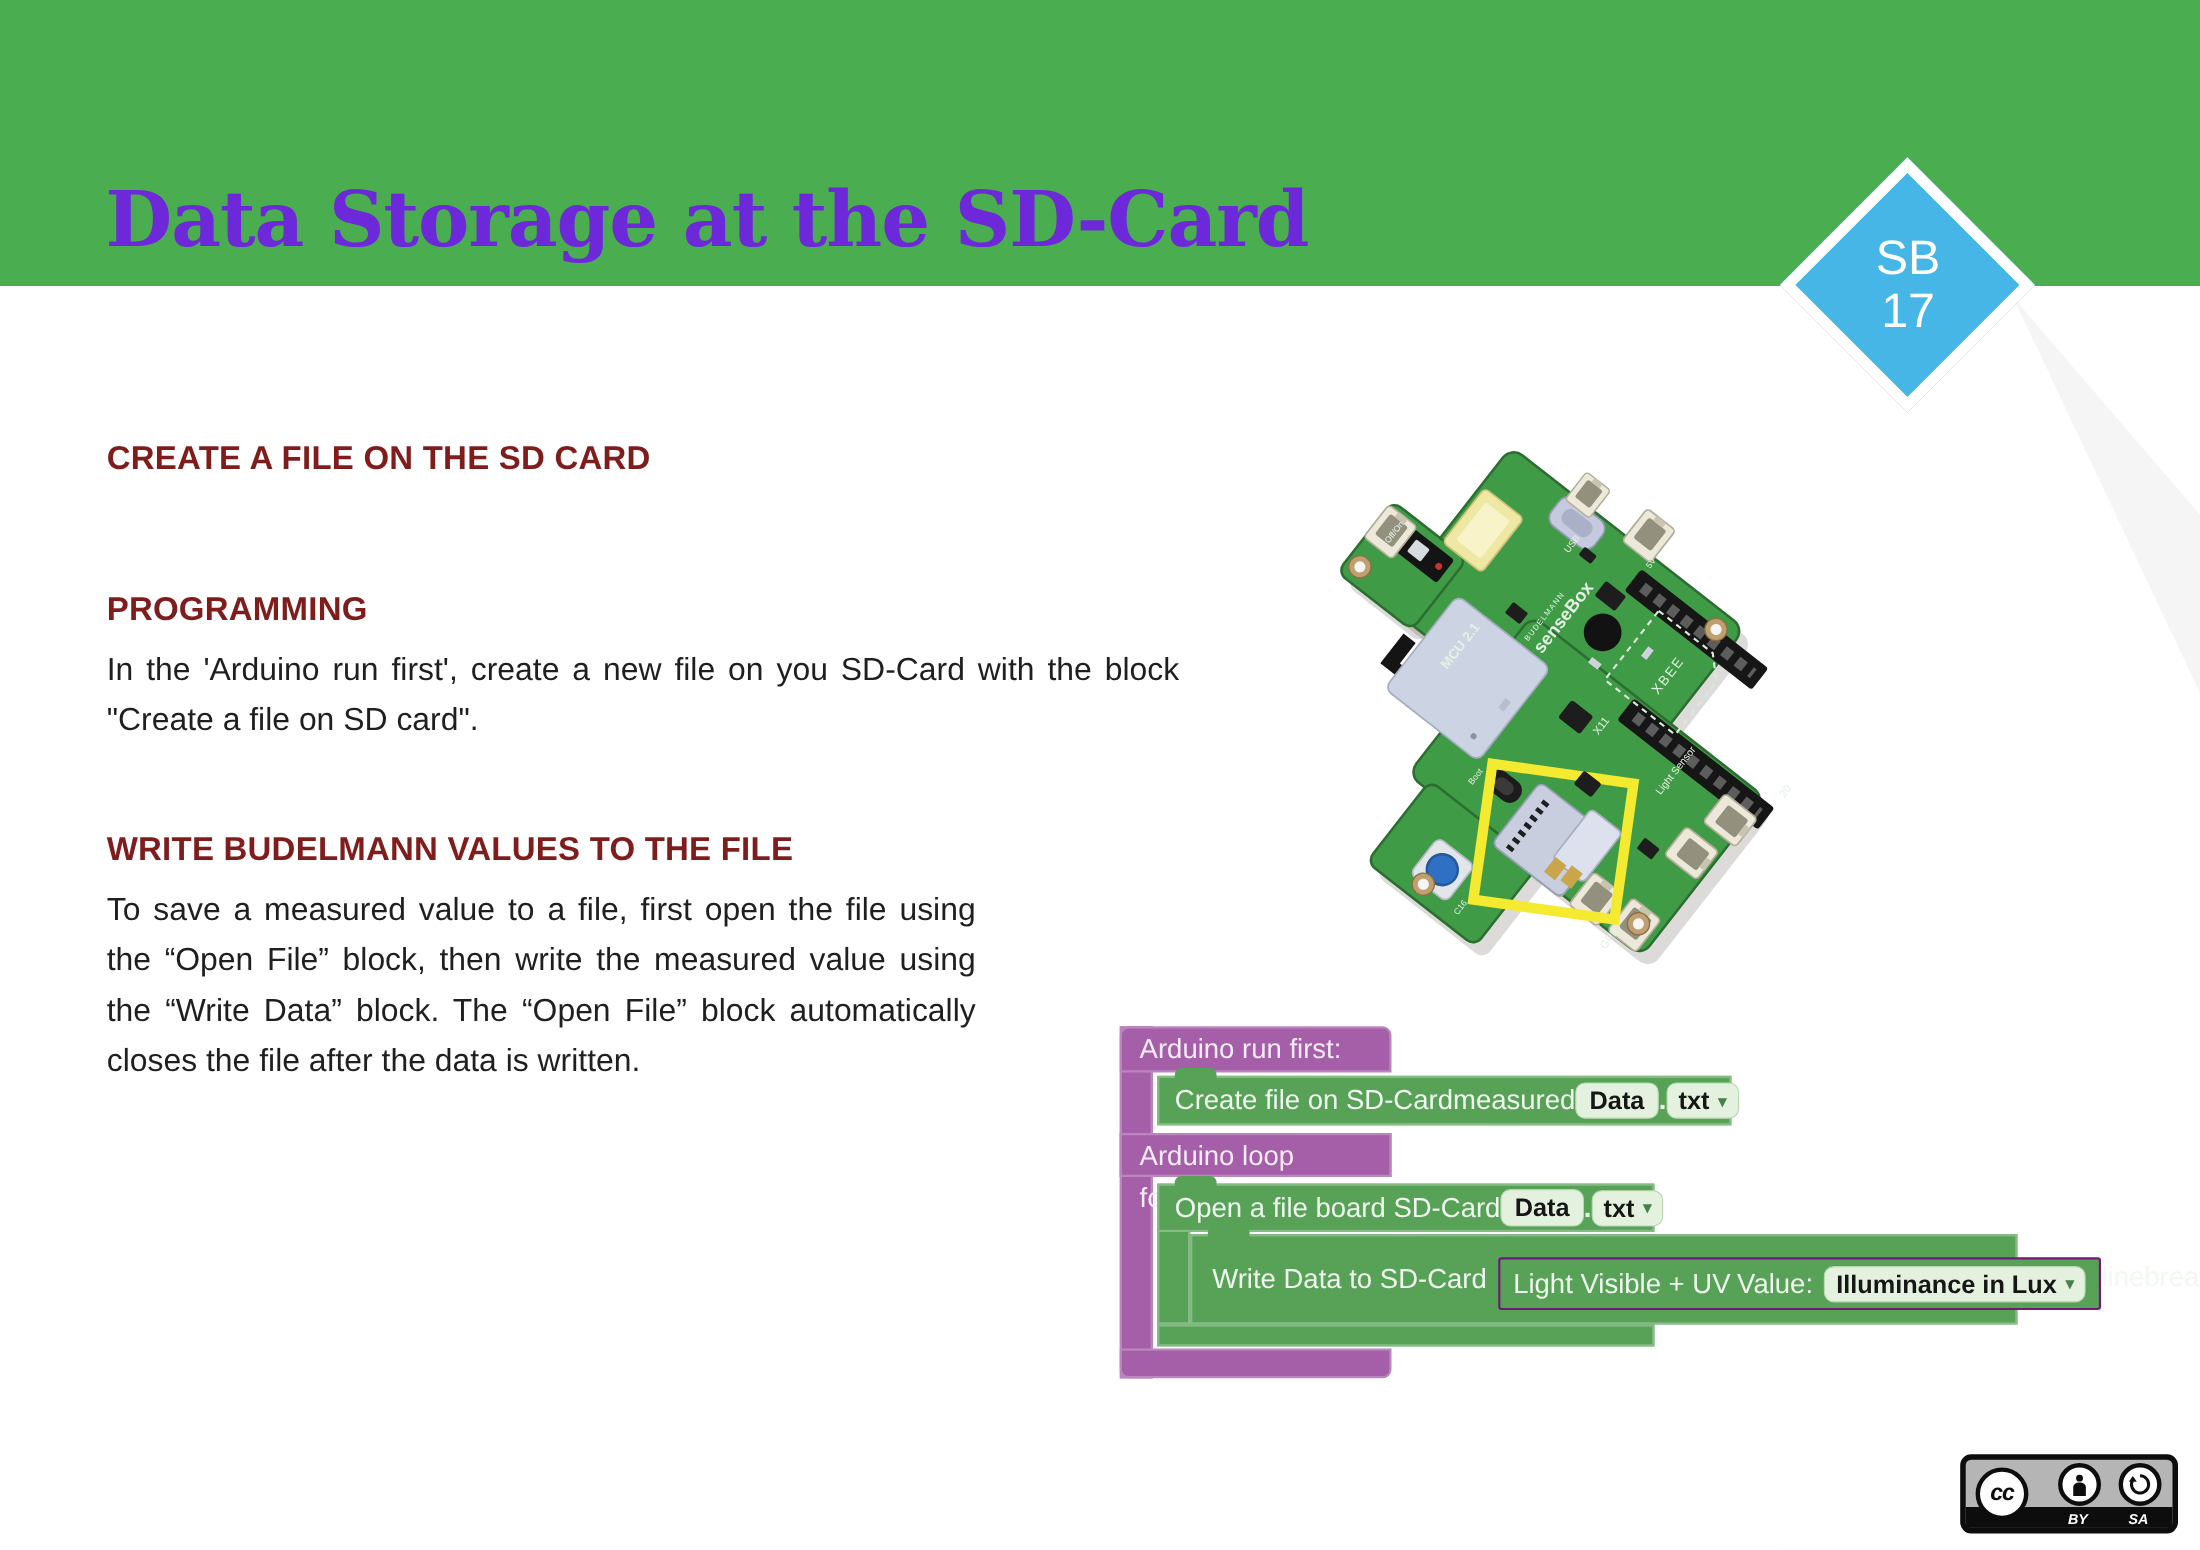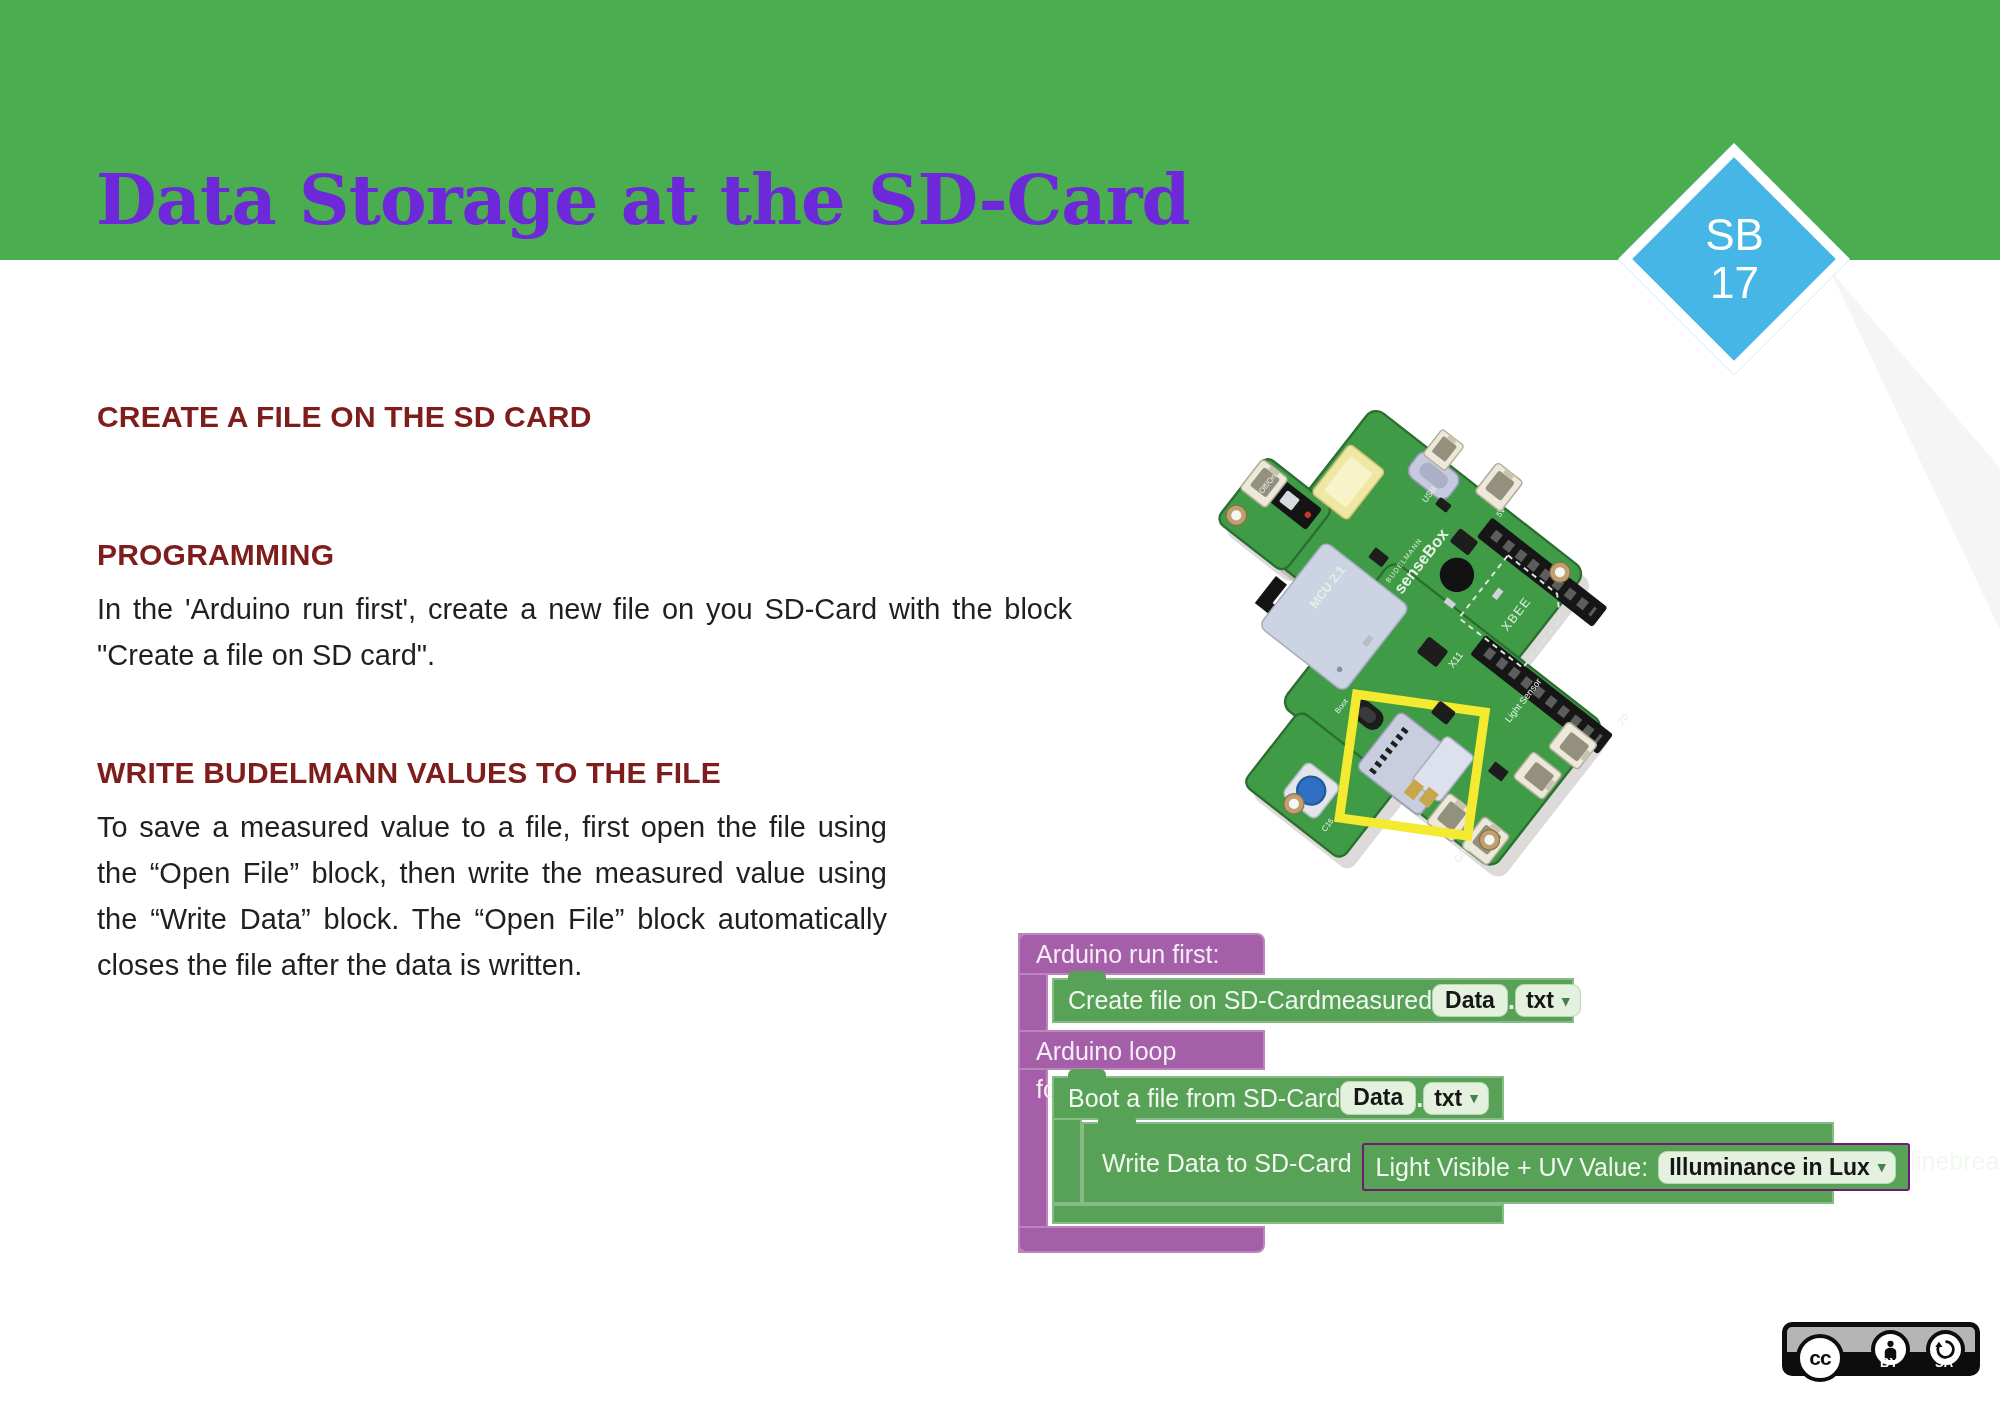--- a/index.html
+++ b/index.html
@@ -40,22 +40,22 @@
   .caret{color:#47804a;font-size:15px;}
   .dot{color:#eaf5ea;font-weight:700;}
   .nest{border:2px solid #701a75;border-radius:3px;padding:4px 12px;display:flex;
         flex-direction:row;gap:6px;background:#57a257;}
   .nest .row{display:flex;align-items:center;gap:10px;height:36px;}
   .chk{width:26px;height:26px;background:#f4f9f1;border:2px solid #c2dcc0;border-radius:6px;
        color:#1c1c1c;font-size:20px;font-weight:700;display:flex;align-items:center;
        justify-content:center;box-sizing:border-box;}
 
   
-  .cc-badge{position:absolute;left:1782px;top:1322px;width:198px;height:54px;background:#b5b5b5;
-            border:5px solid #0d0d0d;border-radius:10px;box-sizing:border-box;}
+  .cc-badge{position:absolute;left:1782px;top:1322px;width:198px;height:72px;background:#b5b5b5;
+            border:5px solid #0d0d0d;border-radius:10px;box-sizing:border-box;font-style:italic;}
   .cc-strip{position:absolute;left:0;right:0;bottom:0;height:19px;background:#0d0d0d;}
   .cc-circle{position:absolute;background:#ffffff;border:4px solid #0d0d0d;border-radius:50%;
              box-sizing:border-box;display:flex;align-items:center;justify-content:center;}
   .cc-main{left:9px;top:7px;width:48px;height:48px;font-weight:700;font-size:21px;color:#0d0d0d;
            letter-spacing:-1px;}
   .cc-by{left:84px;top:3px;width:39px;height:39px;}
   .cc-sa{left:139px;top:3px;width:39px;height:39px;}
   .cc-tag{position:absolute;color:#ffffff;font-weight:700;font-size:13px;bottom:1px;}
   .cc-tag.by{left:93px;} .cc-tag.sa{left:148px;}
 
@@ -260,21 +260,21 @@
       <span class="field">Data</span>
       <span class="dot">.</span>
       <span class="drop">
         <span>txt</span>
         <span class="caret">▾</span>
       </span>
     </div>
 
     <div class="gb" style="left:34px;top:143px;width:452px;height:44px;">
       <span class="tab"></span>
-      <span>Boot a file from SD-Card</span>
+      <span>Open a file board SD-Card</span>
       <span class="field">Data</span>
       <span class="dot">.</span>
       <span class="drop">
         <span>txt</span>
         <span class="caret">▾</span>
       </span>
     </div>
     <div class="gb" style="left:34px;top:185px;width:30px;height:86px;padding:0;"></div>
     <div class="gb" style="left:34px;top:271px;width:452px;height:20px;padding:0;"></div>
 

